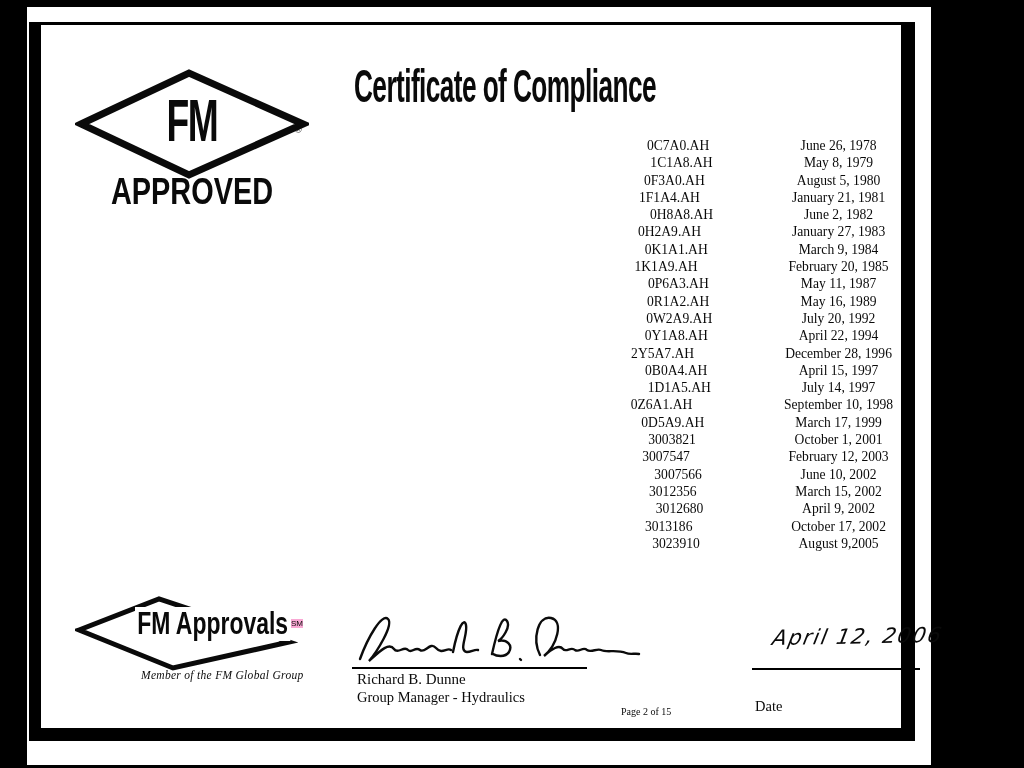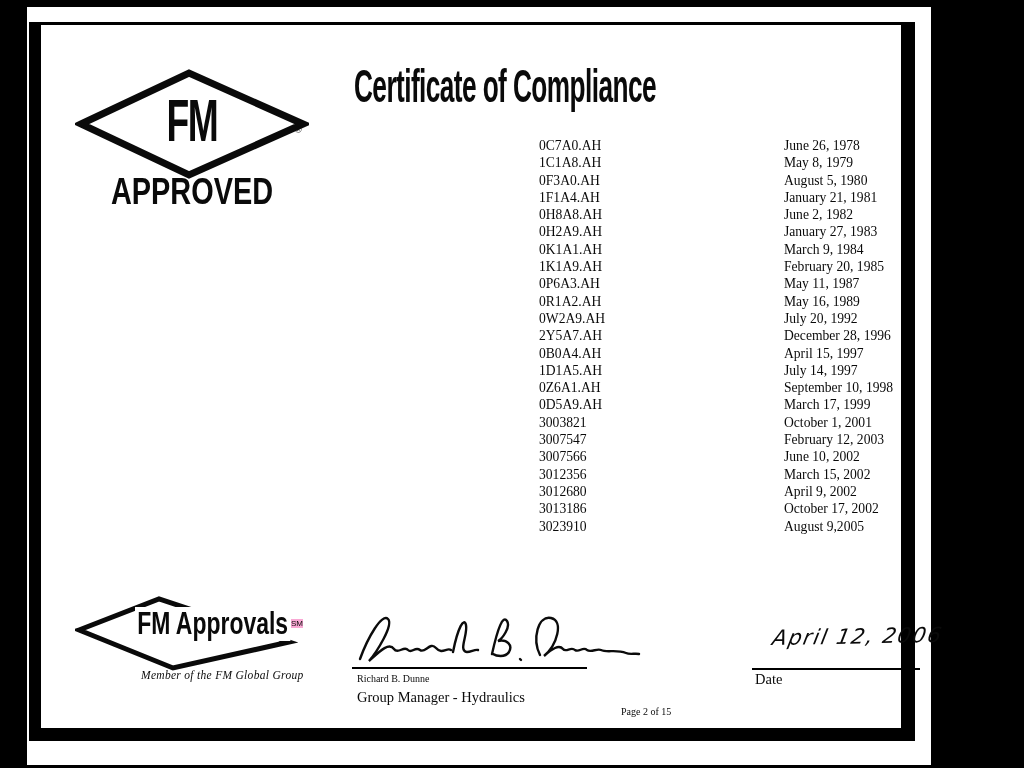--- a/index.html
+++ b/index.html
@@ -40,21 +40,21 @@
   
   .doc-title{
     position:absolute;left:327px;top:56px;
     font-family:"Liberation Sans", sans-serif;font-weight:bold;
     font-size:46px;line-height:46px;letter-spacing:-1px;white-space:nowrap;
     transform:scaleX(0.57);transform-origin:left top;
   }
 
   
   .entries{position:absolute;left:512px;top:130px;font-size:13.6px;}
-  .entries .row{line-height:17.3px;white-space:nowrap;}
+  .entries .row{line-height:17.3px;white-space:nowrap;text-align:center;}
   .entries .cell-id{display:inline-block;width:245px;}
   .entries .cell-date{display:inline-block;}
 
   
   .bottom-logo{position:absolute;left:48px;top:585px;width:250px;height:82px;}
   .bottom-logo svg{position:absolute;left:0;top:0;}
   .approvals-text{
     position:absolute;left:60px;top:15px;background:#fff;padding:0 3px;
     font-family:"Liberation Sans", sans-serif;font-weight:bold;
     font-size:31px;line-height:34px;white-space:nowrap;
@@ -62,32 +62,32 @@
   }
   .sm-mark{position:absolute;left:216px;top:27px;font-size:8px;background:#f9a8d4;font-family:"Liberation Sans",sans-serif;}
   .tagline{
     position:absolute;left:114px;top:662px;
     font-style:italic;font-size:11.5px;letter-spacing:0.3px;white-space:nowrap;
   }
 
   
   .sig-svg{position:absolute;left:327px;top:602px;}
   .sig-line{position:absolute;left:325px;top:660px;width:235px;height:2px;background:#000;}
-  .sig-name{position:absolute;left:330px;top:663px;font-size:10px;line-height:18px;}
+  .sig-name{position:absolute;left:330px;top:663px;font-size:15px;line-height:18px;}
   .sig-role{position:absolute;left:330px;top:681px;font-size:14.5px;line-height:18px;}
 
   
   .hand-date{
     position:absolute;left:748px;top:619px;
     font-family:"DejaVu Sans", sans-serif;font-style:italic;
     font-size:21px;letter-spacing:1.5px;white-space:nowrap;
     transform:skewX(-12deg) rotate(-1deg);transform-origin:left top;
   }
   .date-line{position:absolute;left:725px;top:661px;width:168px;height:2px;background:#000;}
-  .date-label{position:absolute;left:728px;top:664px;font-size:14.5px;}
+  .date-label{position:absolute;left:728px;top:691px;font-size:14.5px;}
 
   
   .page-label{position:absolute;left:594px;top:699px;font-size:10px;}
 </style>
 </head>
 <body>
 
 <div class="page">
   <div class="frame"></div>
   <div class="content">
@@ -108,20 +108,21 @@
         <div class="row"><span class="cell-id">1C1A8.AH</span><span class="cell-date">May 8, 1979</span></div>
         <div class="row"><span class="cell-id">0F3A0.AH</span><span class="cell-date">August 5, 1980</span></div>
         <div class="row"><span class="cell-id">1F1A4.AH</span><span class="cell-date">January 21, 1981</span></div>
         <div class="row"><span class="cell-id">0H8A8.AH</span><span class="cell-date">June 2, 1982</span></div>
         <div class="row"><span class="cell-id">0H2A9.AH</span><span class="cell-date">January 27, 1983</span></div>
         <div class="row"><span class="cell-id">0K1A1.AH</span><span class="cell-date">March 9, 1984</span></div>
         <div class="row"><span class="cell-id">1K1A9.AH</span><span class="cell-date">February 20, 1985</span></div>
         <div class="row"><span class="cell-id">0P6A3.AH</span><span class="cell-date">May 11, 1987</span></div>
         <div class="row"><span class="cell-id">0R1A2.AH</span><span class="cell-date">May 16, 1989</span></div>
         <div class="row"><span class="cell-id">0W2A9.AH</span><span class="cell-date">July 20, 1992</span></div>
+        <div class="row"><span class="cell-id">0Y1A8.AH</span><span class="cell-date">April 22, 1994</span></div>
         <div class="row"><span class="cell-id">2Y5A7.AH</span><span class="cell-date">December 28, 1996</span></div>
         <div class="row"><span class="cell-id">0B0A4.AH</span><span class="cell-date">April 15, 1997</span></div>
         <div class="row"><span class="cell-id">1D1A5.AH</span><span class="cell-date">July 14, 1997</span></div>
         <div class="row"><span class="cell-id">0Z6A1.AH</span><span class="cell-date">September 10, 1998</span></div>
         <div class="row"><span class="cell-id">0D5A9.AH</span><span class="cell-date">March 17, 1999</span></div>
         <div class="row"><span class="cell-id">3003821</span><span class="cell-date">October 1, 2001</span></div>
         <div class="row"><span class="cell-id">3007547</span><span class="cell-date">February 12, 2003</span></div>
         <div class="row"><span class="cell-id">3007566</span><span class="cell-date">June 10, 2002</span></div>
         <div class="row"><span class="cell-id">3012356</span><span class="cell-date">March 15, 2002</span></div>
         <div class="row"><span class="cell-id">3012680</span><span class="cell-date">April 9, 2002</span></div>

